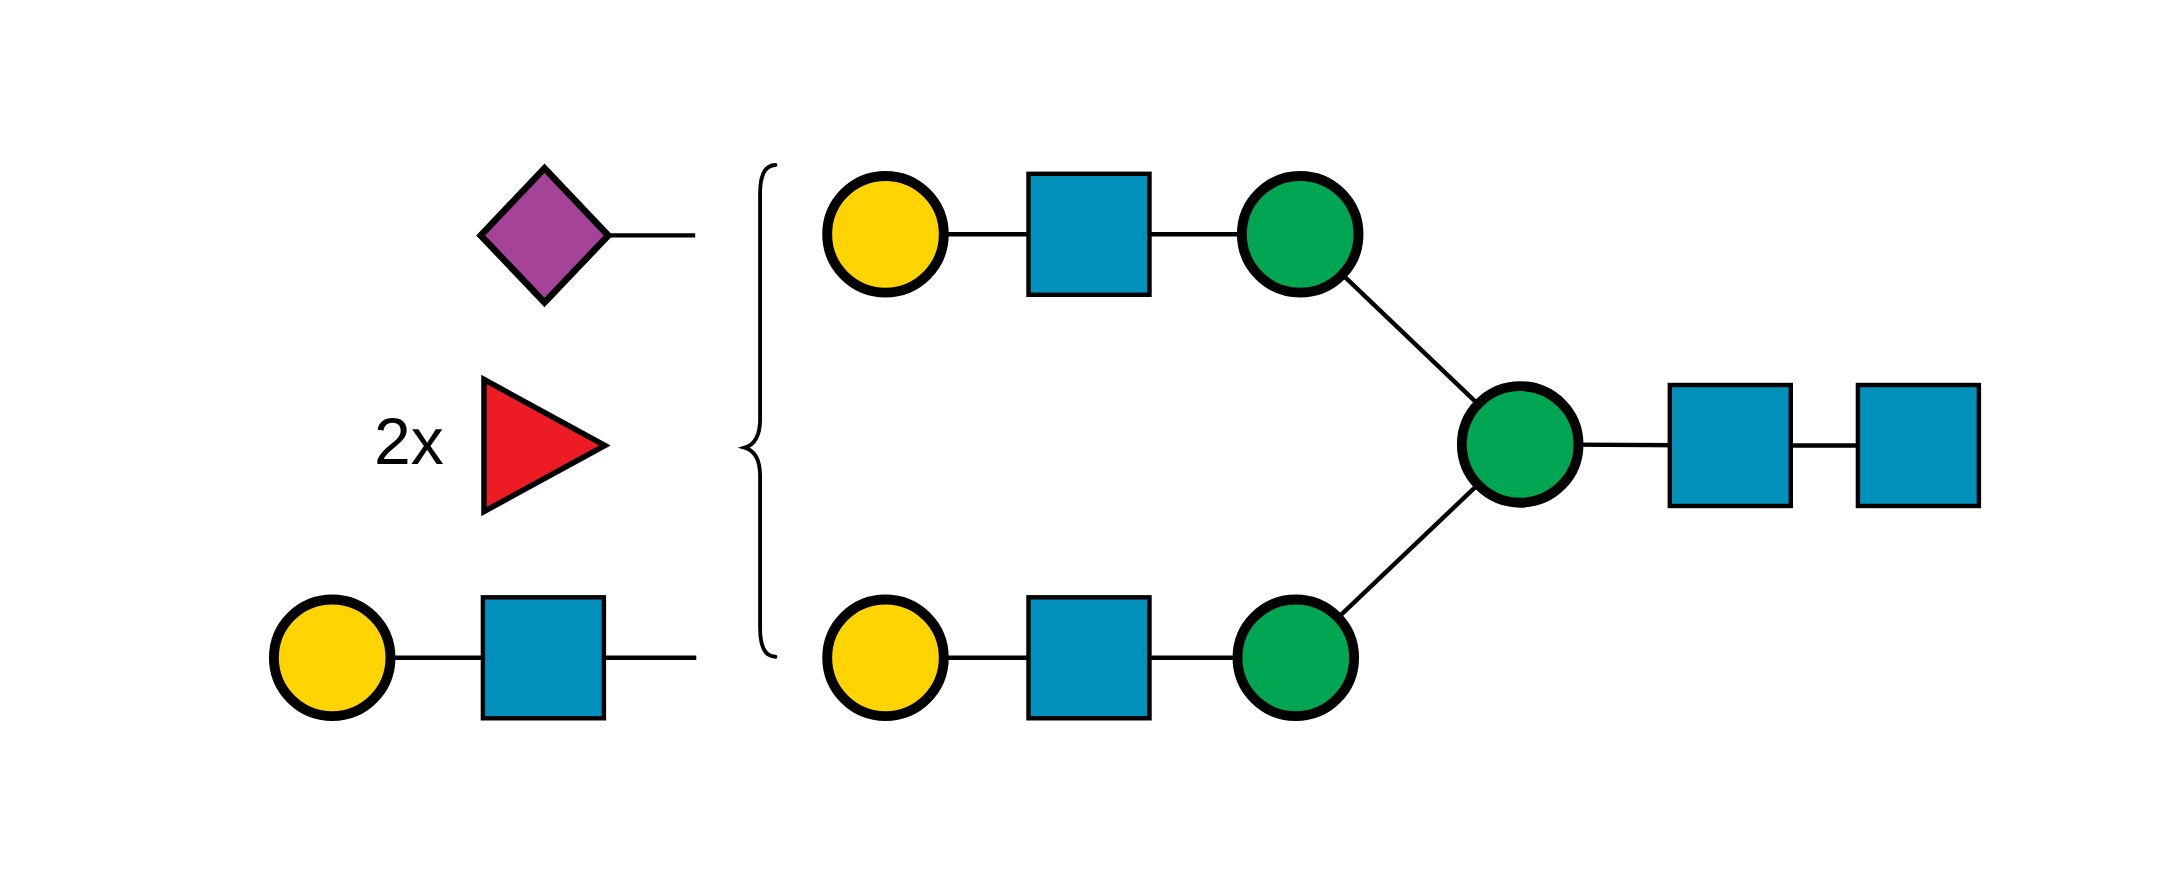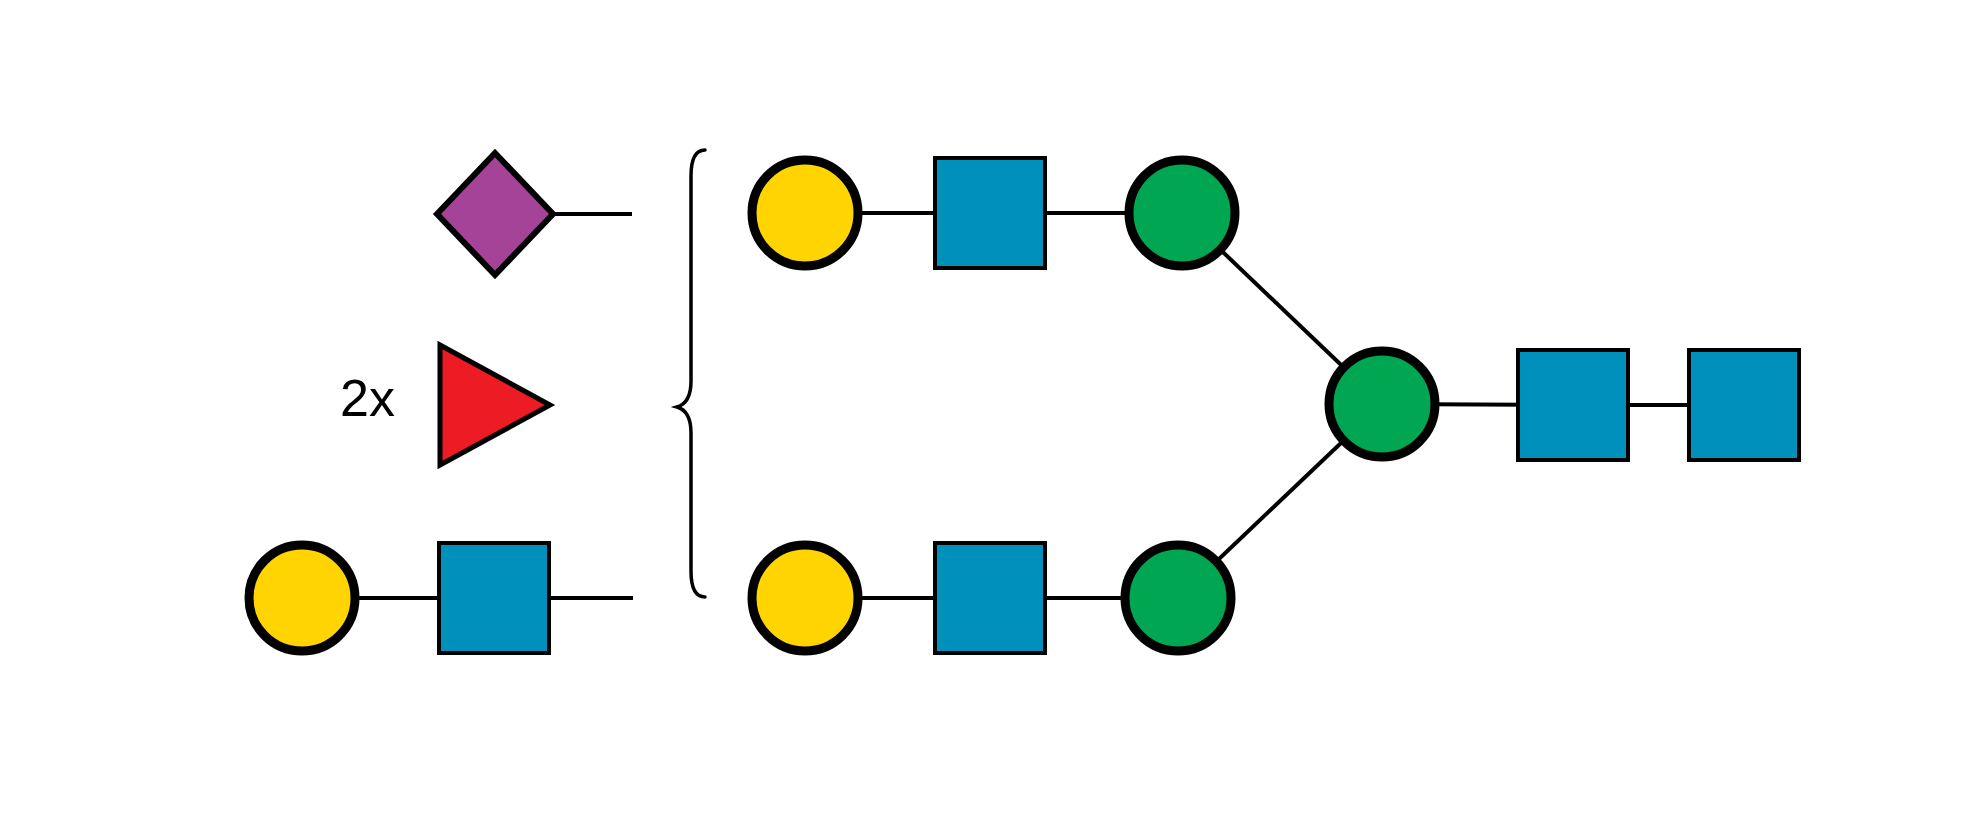--- a/index.html
+++ b/index.html
@@ -53,14 +53,14 @@
       <circle cx="805" cy="213" r="53" fill="#FFD400" stroke="#000000" stroke-width="9"></circle>
       <rect x="935" y="158" width="110" height="110" fill="#0090BC" stroke="#000000" stroke-width="4"></rect>
       <circle cx="1182" cy="213" r="53" fill="#00A651" stroke="#000000" stroke-width="9"></circle>
       <circle cx="805" cy="598" r="53" fill="#FFD400" stroke="#000000" stroke-width="9"></circle>
       <rect x="935" y="543" width="110" height="110" fill="#0090BC" stroke="#000000" stroke-width="4"></rect>
       <circle cx="1178" cy="598" r="53" fill="#00A651" stroke="#000000" stroke-width="9"></circle>
       <circle cx="1382" cy="404" r="53" fill="#00A651" stroke="#000000" stroke-width="9"></circle>
       <rect x="1518" y="350" width="110" height="110" fill="#0090BC" stroke="#000000" stroke-width="4"></rect>
       <rect x="1689" y="350" width="110" height="110" fill="#0090BC" stroke="#000000" stroke-width="4"></rect>
     </svg>
-  <div class="multiplier-label" style="left: 340px; top: 372px; font-size: 52px; color: rgb(0, 0, 0);">2x</div>
+  <div class="multiplier-label" style="left: 340px; top: 372px; font-size: 60px; color: rgb(0, 0, 0);">2x</div>
 </div>
 
 </body></html>

